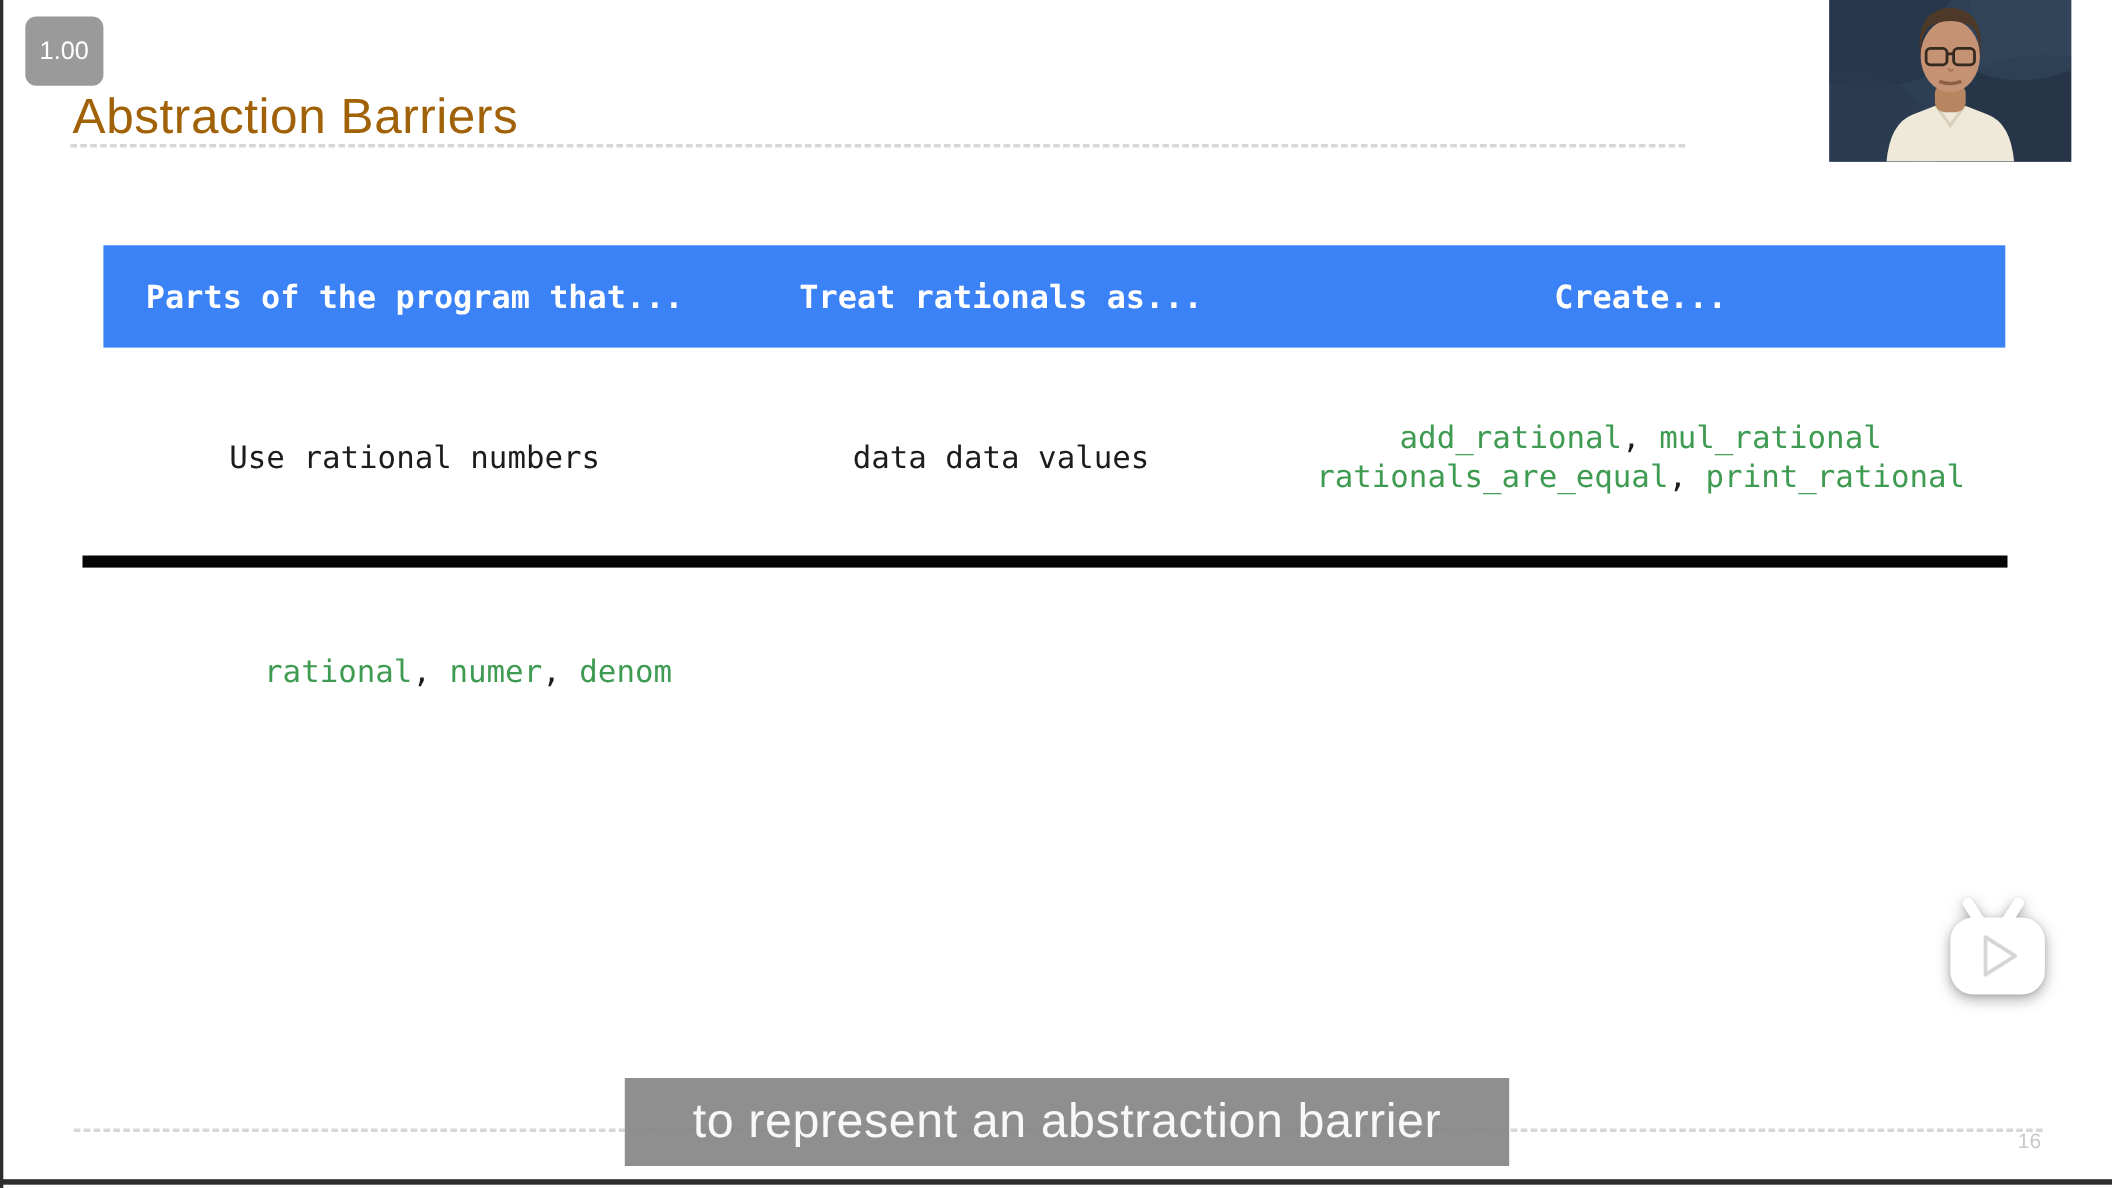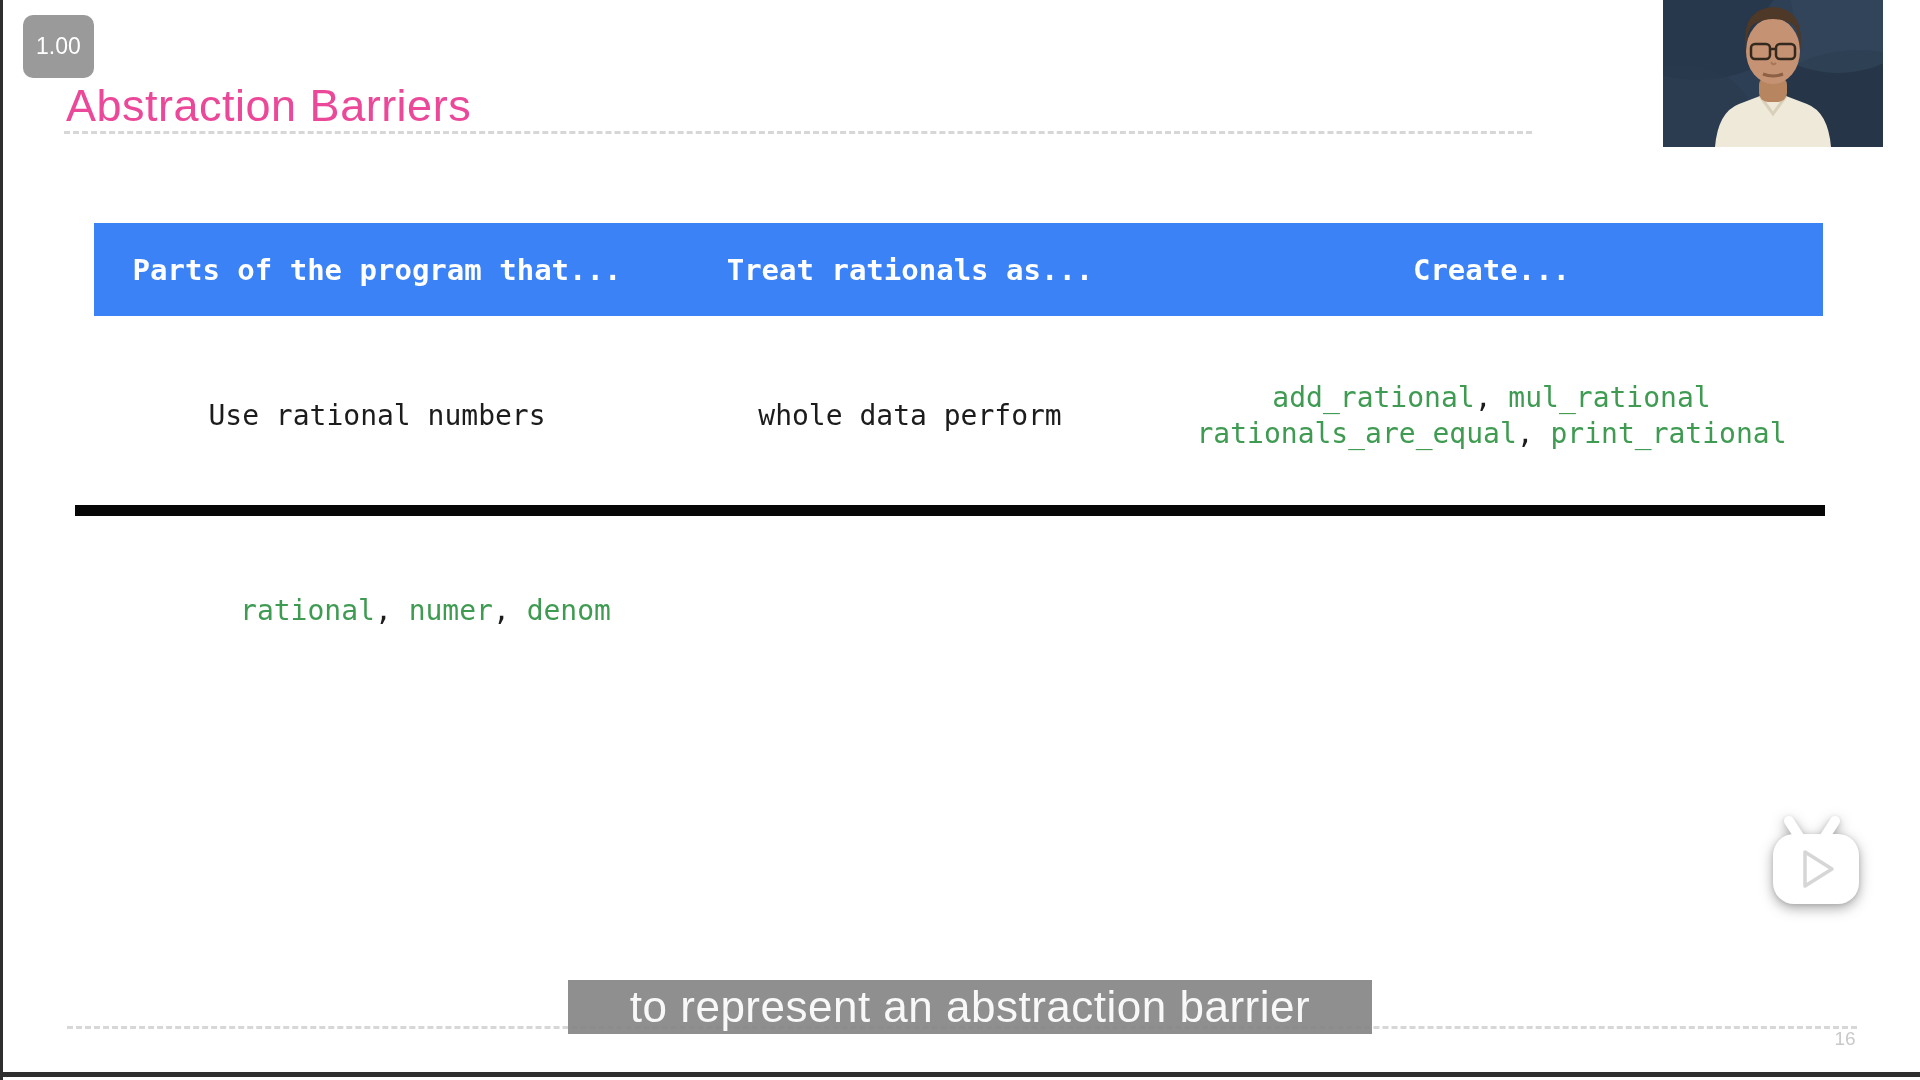--- a/index.html
+++ b/index.html
@@ -14,21 +14,21 @@
 
   .rate-badge {
     position:absolute; left:23px; top:15px;
     background:rgba(145,145,145,0.92); border-radius:10px;
     padding:20px 13px; color:#ffffff; font-size:23px; line-height:1;
     z-index:50;
   }
 
   .slide-title {
     position:absolute; left:66px; top:80px;
-    font-size:45px; font-weight:400; color:#ec4899; letter-spacing:0.5px;
+    font-size:45px; font-weight:400; color:#a16207; letter-spacing:0.5px;
     white-space:nowrap;
   }
   .dotted { position:absolute; border-top:3px dashed #d7d7d7; z-index:1; }
   .dotted.top    { left:64px; top:131px; width:1468px; }
   .dotted.bottom { left:67px; top:1026px; width:1790px; }
 
   .webcam {
     position:absolute; left:1663px; top:0; width:220px; height:147px;
     overflow:hidden; z-index:30; background:#2d3f55;
   }
@@ -58,21 +58,21 @@
 
   .barrier {
     position:absolute; left:75px; top:505px; width:1750px; height:11px;
     background:#060606;
   }
 
   .tv-icon { position:absolute; left:1768px; top:814px; width:96px; height:96px; z-index:10; }
   .tv-icon svg { filter: drop-shadow(0 4px 7px rgba(0,0,0,0.30)) drop-shadow(0 1px 2px rgba(0,0,0,0.15)); }
 
   .caption {
-    position:absolute; left:568px; top:980px; width:804px; height:54px;
+    position:absolute; left:568px; top:980px; width:804px; height:80px;
     background:rgba(134,134,134,0.93); z-index:20;
     display:flex; align-items:center; justify-content:center;
     color:#f8f8f8; font-size:44px; font-weight:400; letter-spacing:0.5px;
     white-space:nowrap;
   }
 
   .page-num {
     position:absolute; left:1820px; top:1028px; width:50px;
     text-align:center; color:#c9c9c9; font-size:19px; z-index:2;
   }
@@ -116,21 +116,21 @@
     <div class="col c1">Parts of the program that...</div>
     <div class="col c2">Treat rationals as...</div>
     <div class="col c3">Create...</div>
   </div>
 
   <div class="t-row r1">
     <div class="col c1">
       <div class="cell-line">Use rational numbers</div>
     </div>
     <div class="col c2">
-      <div class="cell-line">whole data perform</div>
+      <div class="cell-line">data data values</div>
     </div>
     <div class="col c3">
       <div class="code-line"><span class="fn">add_rational</span><span class="sep">, </span><span class="fn">mul_rational</span></div>
       <div class="code-line"><span class="fn">rationals_are_equal</span><span class="sep">, </span><span class="fn">print_rational</span></div>
     </div>
   </div>
 
   <div class="barrier"></div>
 
   <div class="t-row r2">

